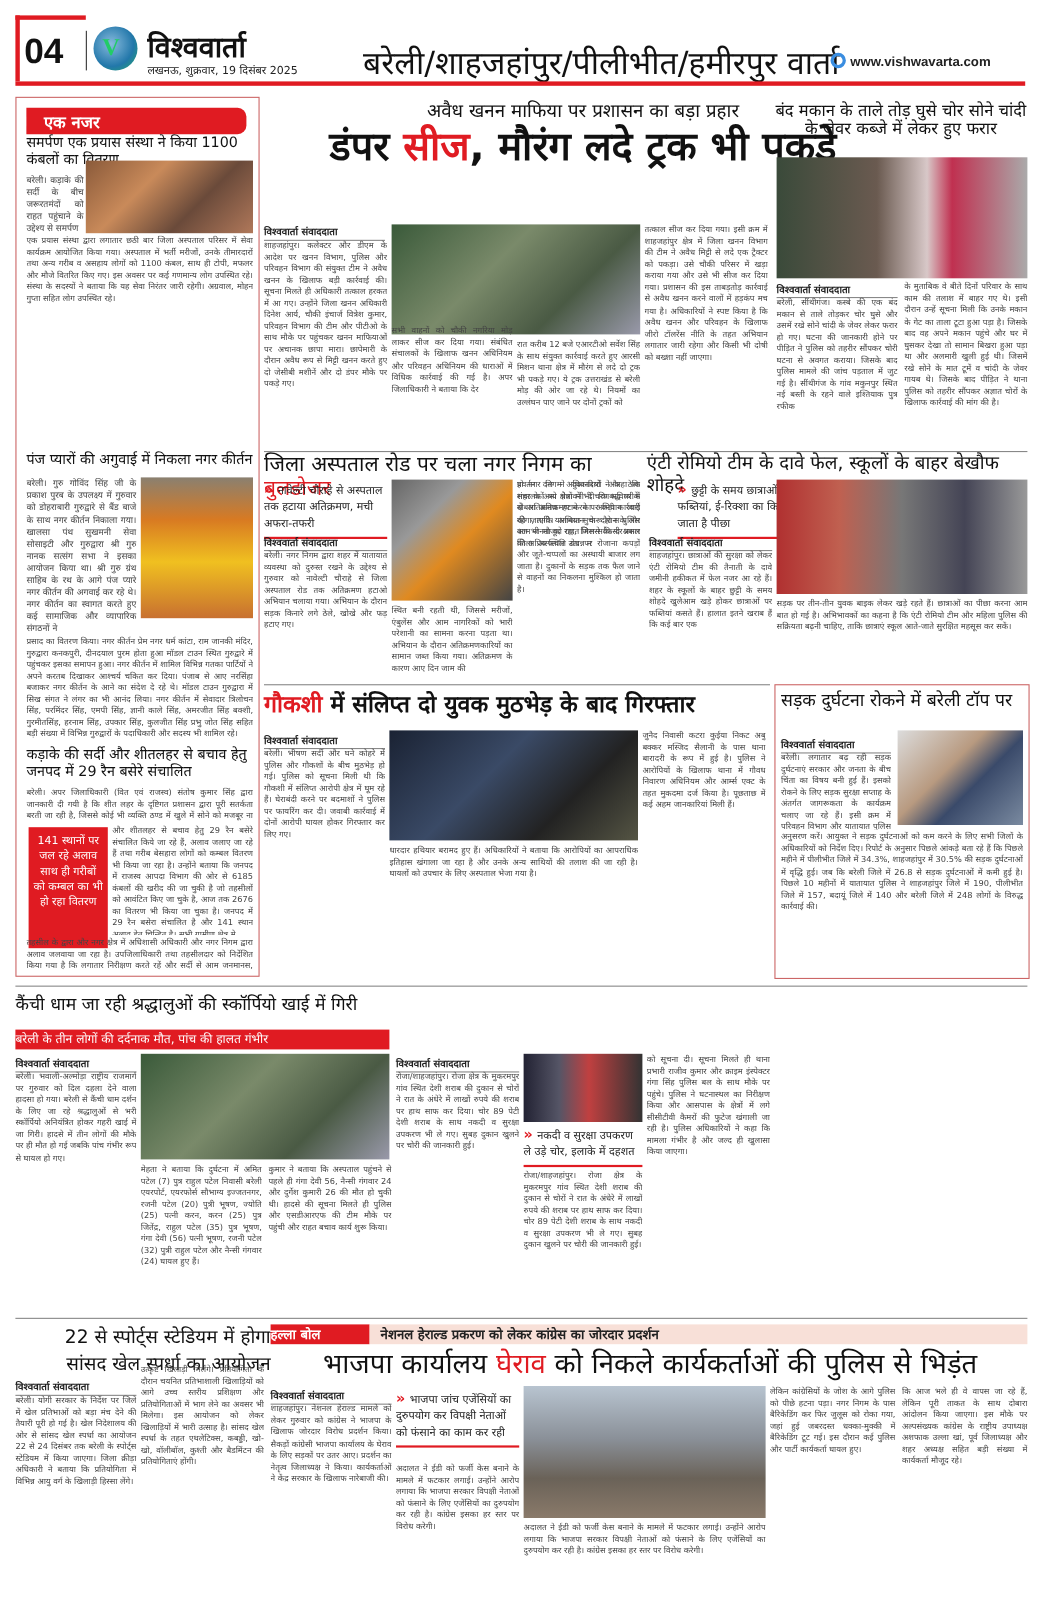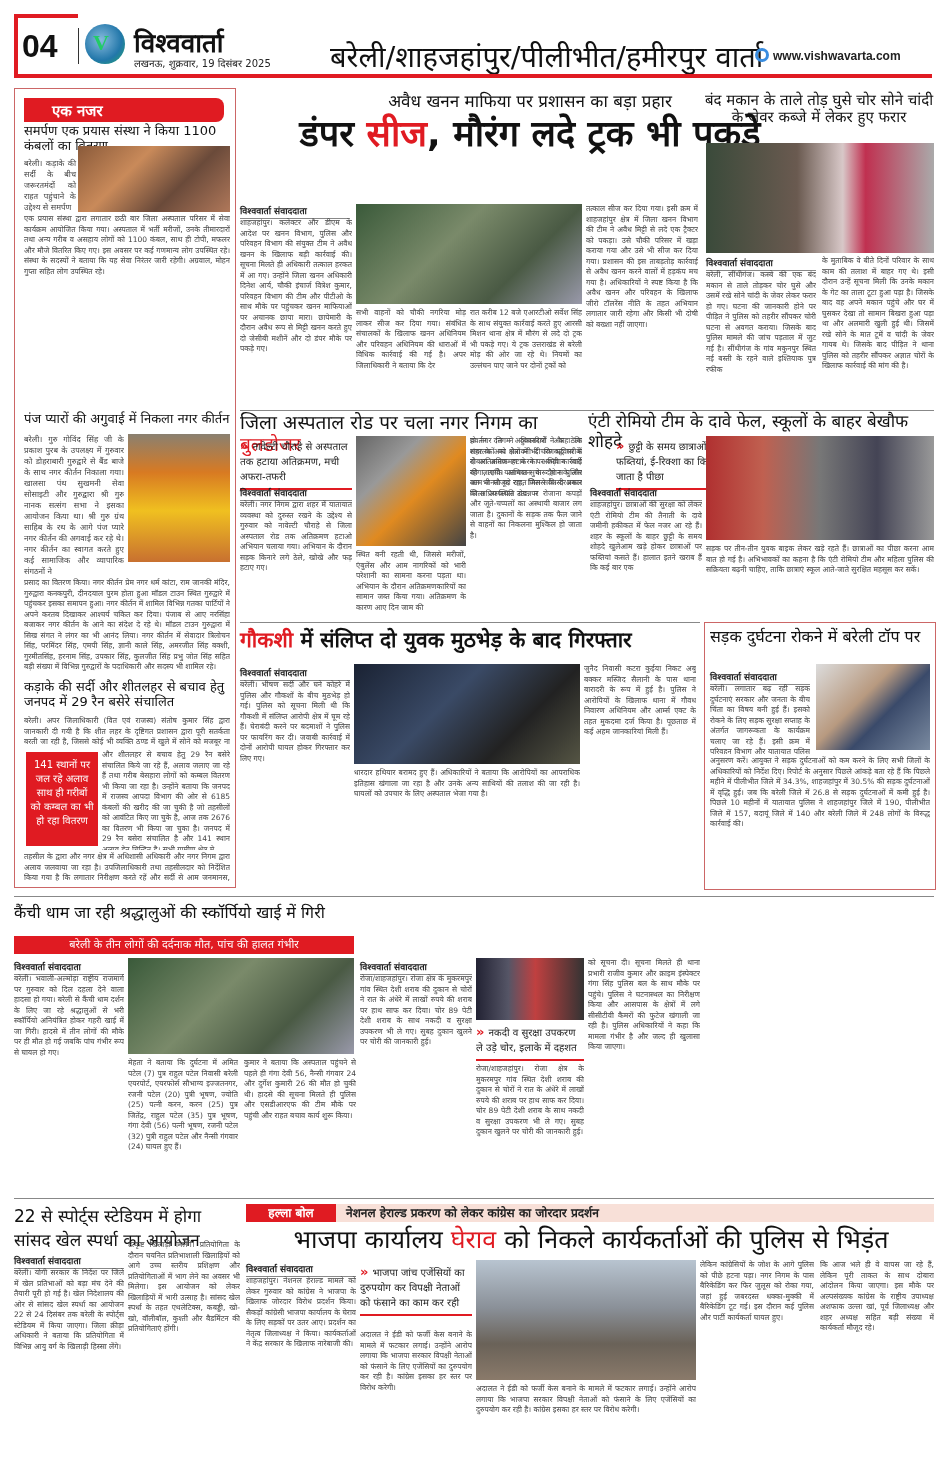--- a/index.html
+++ b/index.html
@@ -10,34 +10,34 @@
 .sep{left:78px;top:28px;width:1px;height:36px;background:#333}
 .logo{left:85px;top:24px;width:40px;height:40px;border-radius:50%;background:radial-gradient(circle at 40% 40%,#8bd,#27a 60%,#2a6);}
 .logo span{position:absolute;left:8px;top:6px;font-size:22px;font-weight:bold;color:#2c6;font-family:"Liberation Serif",serif}
 .brand{left:134px;top:24px;font-size:26px;font-weight:bold;color:#111}
 .dateline{left:134px;top:56px;font-size:10px;color:#222}
 .section-title{left:330px;top:36px;font-size:29px;color:#111}
 .web{left:755px;top:48px;font-size:12px;font-weight:bold;color:#222;font-family:"Liberation Sans",sans-serif}
 .web i{display:inline-block;width:14px;height:14px;border-radius:50%;border:3px solid #3a8de0;margin-right:4px;vertical-align:-2px}
 .topline{left:14px;top:74px;width:918px;height:4px;background:#e01b22}
 .box{border:1px solid #c66}
-.tag{background:#e01b22;color:#fff;font-weight:bold;padding:2px 28px;border-radius:0 8px 8px 0}
+.tag{background:#e01b22;color:#fff;font-weight:bold;padding:2px 16px;border-radius:0 8px 8px 0}
 .h{color:#111;font-weight:bold;line-height:1.15}
 .hn{color:#111;line-height:1.15}
 .red{color:#e01b22}
 .byline{font-size:9px;font-weight:bold;color:#222;border-bottom:1px solid #888;padding-bottom:1px}
 .txt{font-size:7.5px;line-height:10.5px;color:#444;text-align:justify}
 .photo{background:linear-gradient(135deg,#6b6b6b,#a19a8f 40%,#5a5550 70%,#8a8070);}
 .photo.warm{background:linear-gradient(135deg,#8a5a3a,#c98a5a 35%,#6a4a3a 65%,#b0785a)}
 .photo.night{background:linear-gradient(135deg,#1a2233,#3a4a66 40%,#222 70%,#554)}
 .photo.green{background:linear-gradient(135deg,#3a5a3a,#7a8a6a 40%,#4a5a44 70%,#99a)}
 .photo.sky{background:linear-gradient(180deg,#b8c4d0,#8a9098 40%,#6a6258 70%,#8a7a6a)}
 .quote{font-size:10px;line-height:15px;color:#222;border-bottom:2px solid #e01b22;padding-bottom:4px}
 .quote b{color:#e01b22;font-size:13px;margin-right:4px}
-.redbar{background:#e01b22;color:#fff;text-align:center}
+.redbar{background:#e01b22;color:#fff;text-align:left}
 .redbox{background:#e01b22;color:#fff;text-align:center;font-size:11px;line-height:17px;padding:6px 4px}
 .rule{background:#888;height:1px}
 </style>
 </head>
 <body>
 
 <div class="abs masthead"></div>
 <div class="abs pgno">04</div>
 <div class="abs sep"></div>
 <div class="abs logo">
@@ -56,32 +56,32 @@
 <div class="abs photo warm" style="left:78px;top:146px;width:152px;height:66px"></div>
 <div class="abs txt" style="left:24px;top:214px;width:206px;height:180px;overflow:hidden">एक प्रयास संस्था द्वारा लगातार छठी बार जिला अस्पताल परिसर में सेवा कार्यक्रम आयोजित किया गया। अस्पताल में भर्ती मरीजों, उनके तीमारदारों तथा अन्य गरीब व असहाय लोगों को 1100 कंबल, साथ ही टोपी, मफलर और मौजे वितरित किए गए। इस अवसर पर कई गणमान्य लोग उपस्थित रहे। संस्था के सदस्यों ने बताया कि यह सेवा निरंतर जारी रहेगी। अग्रवाल, मोहन गुप्ता सहित लोग उपस्थित रहे।</div>
 
 <div class="abs h" style="left:24px;top:412px;width:206px;font-size:13px;font-weight:normal">पंज प्यारों की अगुवाई में निकला नगर कीर्तन</div>
 <div class="abs txt" style="left:24px;top:434px;width:100px;height:140px;overflow:hidden;font-size:8px;line-height:11px">बरेली। गुरु गोविंद सिंह जी के प्रकाश पुरब के उपलक्ष्य में गुरुवार को डोहराबारी गुरुद्वारे से बैंड बाजे के साथ नगर कीर्तन निकाला गया। खालसा पंथ सुखमनी सेवा सोसाइटी और गुरुद्वारा श्री गुरु नानक सत्संग सभा ने इसका आयोजन किया था। श्री गुरु ग्रंथ साहिब के रथ के आगे पंज प्यारे नगर कीर्तन की अगवाई कर रहे थे। नगर कीर्तन का स्वागत करते हुए कई सामाजिक और व्यापारिक संगठनों ने</div>
 <div class="abs photo warm" style="left:128px;top:434px;width:102px;height:128px;background:linear-gradient(180deg,#8a8070,#d87a22 30%,#f0c020 60%,#c87030)"></div>
 <div class="abs txt" style="left:24px;top:578px;width:206px;height:96px;overflow:hidden">प्रसाद का वितरण किया। नगर कीर्तन प्रेम नगर धर्म कांटा, राम जानकी मंदिर, गुरुद्वारा कनकपुरी, दीनदयाल पुरम होता हुआ मॉडल टाउन स्थित गुरुद्वारे में पहुंचकर इसका समापन हुआ। नगर कीर्तन में शामिल विभिन्न गतका पार्टियों ने अपने करतब दिखाकर आश्चर्य चकित कर दिया। पंजाब से आए नरसिंहा बजाकर नगर कीर्तन के आने का संदेश दे रहे थे। मॉडल टाउन गुरुद्वारा में सिख संगत ने लंगर का भी आनंद लिया। नगर कीर्तन में सेवादार त्रिलोचन सिंह, परमिंदर सिंह, एमपी सिंह, ज्ञानी काले सिंह, अमरजीत सिंह बक्शी, गुरमीतसिंह, हरनाम सिंह, उपकार सिंह, कुलजीत सिंह प्रभु जोत सिंह सहित बड़ी संख्या में विभिन्न गुरुद्वारों के पदाधिकारी और सदस्य भी शामिल रहे।</div>
 
 <div class="abs h" style="left:24px;top:680px;width:206px;font-size:13px;font-weight:normal">कड़ाके की सर्दी और शीतलहर से बचाव हेतु जनपद में 29 रैन बसेरे संचालित</div>
 <div class="abs txt" style="left:24px;top:716px;width:206px;height:32px;overflow:hidden">बरेली। अपर जिलाधिकारी (वित एवं राजस्व) संतोष कुमार सिंह द्वारा जानकारी दी गयी है कि शीत लहर के दृष्टिगत प्रशासन द्वारा पूरी सतर्कता बरती जा रही है, जिससे कोई भी व्यक्ति ठण्ड में खुले में सोने को मजबूर ना हो। कड़ाके की सर्दी</div>
-<div class="abs redbox" style="left:26px;top:752px;width:72px;height:94px;font-size:10px;line-height:14px">141 स्थानों पर जल रहे अलाव साथ ही गरीबों को कम्बल का भी हो रहा वितरण</div>
+<div class="abs redbox" style="left:26px;top:752px;width:72px;height:110px;font-size:10px;line-height:14px">141 स्थानों पर जल रहे अलाव साथ ही गरीबों को कम्बल का भी हो रहा वितरण</div>
 <div class="abs txt" style="left:102px;top:750px;width:128px;height:100px;overflow:hidden">और शीतलहर से बचाव हेतु 29 रैन बसेरे संचालित किये जा रहे हैं, अलाव जलाए जा रहे हैं तथा गरीब बेसहारा लोगों को कम्बल वितरण भी किया जा रहा है। उन्होंने बताया कि जनपद में राजस्व आपदा विभाग की ओर से 6185 कंबलों की खरीद की जा चुकी है जो तहसीलों को आवंटित किए जा चुके है, आज तक 2676 का वितरण भी किया जा चुका है। जनपद में 29 रैन बसेरा संचालित है और 141 स्थान अलाव हेतु चिन्हित है। सभी ग्रामीण क्षेत्र मे</div>
 <div class="abs txt" style="left:24px;top:852px;width:206px;height:32px;overflow:hidden">तहसील के द्वारा और नगर क्षेत्र में अधिशासी अधिकारी और नगर निगम द्वारा अलाव जलवाया जा रहा है। उपजिलाधिकारी तथा तहसीलदार को निर्देशित किया गया है कि लगातार निरीक्षण करते रहें और सर्दी से आम जनमानस, राहगीरों को बचाने हेतु अलाव जलवाना सुनिश्चित करें।</div>
 
 <div class="abs hn" style="left:240px;top:92px;width:580px;text-align:center;font-size:17px">अवैध खनन माफिया पर प्रशासन का बड़ा प्रहार</div>
 <div class="abs h" style="left:240px;top:112px;width:580px;text-align:center;font-size:36px;line-height:44px">
   <div><span>डंपर </span><span class="red">सीज</span><span>, मौरंग लदे ट्रक भी पकड़े</span></div>
 </div>
 <div class="abs byline" style="left:240px;top:204px;width:110px">विश्ववार्ता संवाददाता</div>
 <div class="abs txt" style="left:240px;top:218px;width:112px;height:190px;overflow:hidden">शाहजहांपुर। कलेक्टर और डीएम के आदेश पर खनन विभाग, पुलिस और परिवहन विभाग की संयुक्त टीम ने अवैध खनन के खिलाफ बड़ी कार्रवाई की। सूचना मिलते ही अधिकारी तत्काल हरकत में आ गए। उन्होंने जिला खनन अधिकारी दिनेश आर्य, चौकी इंचार्ज वित्रेश कुमार, परिवहन विभाग की टीम और पीटीओ के साथ मौके पर पहुंचकर खनन माफियाओं पर अचानक छापा मारा। छापेमारी के दौरान अवैध रूप से मिट्टी खनन करते हुए दो जेसीबी मशीनें और दो डंपर मौके पर पकड़े गए।</div>
 <div class="abs photo green" style="left:356px;top:204px;width:226px;height:100px"></div>
-<div class="abs txt" style="left:356px;top:308px;width:110px;height:100px;overflow:hidden">सभी वाहनों को चौकी नगरिया मोड़ लाकर सीज कर दिया गया। संबंधित संचालकों के खिलाफ खनन अधिनियम और परिवहन अधिनियम की धाराओं में विधिक कार्रवाई की गई है। अपर जिलाधिकारी ने बताया कि देर</div>
+<div class="abs txt" style="left:356px;top:296px;width:110px;height:100px;overflow:hidden">सभी वाहनों को चौकी नगरिया मोड़ लाकर सीज कर दिया गया। संबंधित संचालकों के खिलाफ खनन अधिनियम और परिवहन अधिनियम की धाराओं में विधिक कार्रवाई की गई है। अपर जिलाधिकारी ने बताया कि देर</div>
 <div class="abs txt" style="left:470px;top:308px;width:112px;height:100px;overflow:hidden">रात करीब 12 बजे एआरटीओ सर्वेश सिंह के साथ संयुक्त कार्रवाई करते हुए आरसी मिशन थाना क्षेत्र में मौरंग से लदे दो ट्रक भी पकड़े गए। ये ट्रक उत्तराखंड से बरेली मोड़ की ओर जा रहे थे। नियमों का उल्लंघन पाए जाने पर दोनों ट्रकों को</div>
 <div class="abs txt" style="left:586px;top:204px;width:112px;height:204px;overflow:hidden">तत्काल सीज कर दिया गया। इसी क्रम में शाहजहांपुर क्षेत्र में जिला खनन विभाग की टीम ने अवैध मिट्टी से लदे एक ट्रैक्टर को पकड़ा। उसे चौकी परिसर में खड़ा कराया गया और उसे भी सीज कर दिया गया। प्रशासन की इस ताबड़तोड़ कार्रवाई से अवैध खनन करने वालों में हड़कंप मच गया है। अधिकारियों ने स्पष्ट किया है कि अवैध खनन और परिवहन के खिलाफ जीरो टॉलरेंस नीति के तहत अभियान लगातार जारी रहेगा और किसी भी दोषी को बख्शा नहीं जाएगा।</div>
 
 <div class="abs h" style="left:704px;top:92px;width:230px;font-size:15px;font-weight:normal;text-align:center">बंद मकान के ताले तोड़ घुसे चोर सोने चांदी के जेवर कब्जे में लेकर हुए फरार</div>
 <div class="abs photo warm" style="left:706px;top:143px;width:228px;height:110px;background:linear-gradient(90deg,#3a4a3a,#6a5a50 40%,#d8c8c8 60%,#c03050 70%,#aaa)"></div>
 <div class="abs byline" style="left:706px;top:256px;width:110px">विश्ववार्ता संवाददाता</div>
 <div class="abs txt" style="left:706px;top:270px;width:110px;height:138px;overflow:hidden">बरेली, सींथीगंज। कस्बे की एक बंद मकान से ताले तोड़कर चोर घुसे और उसमें रखे सोने चांदी के जेवर लेकर फरार हो गए। घटना की जानकारी होने पर पीड़ित ने पुलिस को तहरीर सौंपकर चोरी घटना से अवगत कराया। जिसके बाद पुलिस मामले की जांच पड़ताल में जुट गई है। सींथीगंज के गांव मकुनपुर स्थित नई बस्ती के रहने वाले इश्तियाक पुत्र रफीक</div>
 <div class="abs txt" style="left:822px;top:256px;width:112px;height:152px;overflow:hidden">के मुताबिक वे बीते दिनों परिवार के साथ काम की तलाश में बाहर गए थे। इसी दौरान उन्हें सूचना मिली कि उनके मकान के गेट का ताला टूटा हुआ पड़ा है। जिसके बाद वह अपने मकान पहुंचे और घर में घुसकर देखा तो सामान बिखरा हुआ पड़ा था और अलमारी खुली हुई थी। जिसमें रखे सोने के मात टूमें व चांदी के जेवर गायब थे। जिसके बाद पीड़ित ने थाना पुलिस को तहरीर सौंपकर अज्ञात चोरों के खिलाफ कार्रवाई की मांग की है।</div>
 
 <div class="abs hn" style="left:240px;top:412px;width:350px;font-size:19px"><span>जिला अस्पताल रोड पर चला नगर निगम का </span><span class="red">बुलडोजर</span></div>
@@ -125,21 +125,21 @@
 
 <div class="abs hn" style="left:360px;top:902px;width:340px;font-size:21px;line-height:28px;text-align:center">
 </div>
 <div class="abs byline" style="left:360px;top:960px;width:112px">विश्ववार्ता संवाददाता</div>
 <div class="abs txt" style="left:360px;top:974px;width:112px;height:220px;overflow:hidden">रोजा/शाहजहांपुर। रोजा क्षेत्र के मुकरमपुर गांव स्थित देशी शराब की दुकान से चोरों ने रात के अंधेरे में लाखों रुपये की शराब पर हाथ साफ कर दिया। चोर 89 पेटी देशी शराब के साथ नकदी व सुरक्षा उपकरण भी ले गए। सुबह दुकान खुलने पर चोरी की जानकारी हुई।</div>
 <div class="abs photo warm" style="left:476px;top:958px;width:108px;height:62px;background:linear-gradient(90deg,#223,#556 30%,#c04040 55%,#333)"></div>
 <div class="abs quote" style="left:476px;top:1024px;width:108px"><b>»</b><span>नकदी व सुरक्षा उपकरण ले उड़े चोर, इलाके में दहशत</span></div>
 <div class="abs txt" style="left:476px;top:1064px;width:108px;height:130px;overflow:hidden">रोजा/शाहजहांपुर। रोजा क्षेत्र के मुकरमपुर गांव स्थित देशी शराब की दुकान से चोरों ने रात के अंधेरे में लाखों रुपये की शराब पर हाथ साफ कर दिया। चोर 89 पेटी देशी शराब के साथ नकदी व सुरक्षा उपकरण भी ले गए। सुबह दुकान खुलने पर चोरी की जानकारी हुई।</div>
 <div class="abs txt" style="left:588px;top:958px;width:112px;height:236px;overflow:hidden">को सूचना दी। सूचना मिलते ही थाना प्रभारी राजीव कुमार और क्राइम इंस्पेक्टर गंगा सिंह पुलिस बल के साथ मौके पर पहुंचे। पुलिस ने घटनास्थल का निरीक्षण किया और आसपास के क्षेत्रों में लगे सीसीटीवी कैमरों की फुटेज खंगाली जा रही है। पुलिस अधिकारियों ने कहा कि मामला गंभीर है और जल्द ही खुलासा किया जाएगा।</div>
 
-<div class="abs hn" style="left:14px;top:1204px;width:232px;font-size:17px;line-height:24px;text-align:left">
+<div class="abs hn" style="left:14px;top:1204px;width:232px;font-size:17px;line-height:24px;text-align:right">
   <div>22 से स्पोर्ट्स स्टेडियम में होगा</div>
   <div>सांसद खेल स्पर्धा का आयोजन</div>
 </div>
 <div class="abs byline" style="left:14px;top:1254px;width:110px">विश्ववार्ता संवाददाता</div>
 <div class="abs txt" style="left:14px;top:1268px;width:110px;height:196px;overflow:hidden">बरेली। योगी सरकार के निर्देश पर जिले में खेल प्रतिभाओं को बड़ा मंच देने की तैयारी पूरी हो गई है। खेल निदेशालय की ओर से सांसद खेल स्पर्धा का आयोजन 22 से 24 दिसंबर तक बरेली के स्पोर्ट्स स्टेडियम में किया जाएगा। जिला क्रीड़ा अधिकारी ने बताया कि प्रतियोगिता में विभिन्न आयु वर्ग के खिलाड़ी हिस्सा लेंगे।</div>
 <div class="abs txt" style="left:128px;top:1240px;width:112px;height:224px;overflow:hidden">उत्कृष्ट खिलाड़ी मिलेंगे। प्रतियोगिता के दौरान चयनित प्रतिभाशाली खिलाड़ियों को आगे उच्च स्तरीय प्रशिक्षण और प्रतियोगिताओं में भाग लेने का अवसर भी मिलेगा। इस आयोजन को लेकर खिलाड़ियों में भारी उत्साह है। सांसद खेल स्पर्धा के तहत एथलेटिक्स, कबड्डी, खो-खो, वॉलीबॉल, कुश्ती और बैडमिंटन की प्रतियोगिताएं होंगी।</div>
 
 <div class="abs redbar" style="left:246px;top:1204px;width:90px;height:18px;font-size:12px;line-height:18px;font-weight:bold">हल्ला बोल</div>
 <div class="abs" style="left:336px;top:1204px;width:598px;height:18px;background:#f8e0d8;font-size:12px;line-height:18px;padding-left:10px;color:#222;font-weight:bold">नेशनल हेराल्ड प्रकरण को लेकर कांग्रेस का जोरदार प्रदर्शन</div>
 <div class="abs hn" style="left:246px;top:1226px;width:690px;font-size:25px;text-align:center"><span>भाजपा कार्यालय </span><span class="red">घेराव</span><span> को निकले कार्यकर्ताओं की पुलिस से भिड़ंत</span></div>

